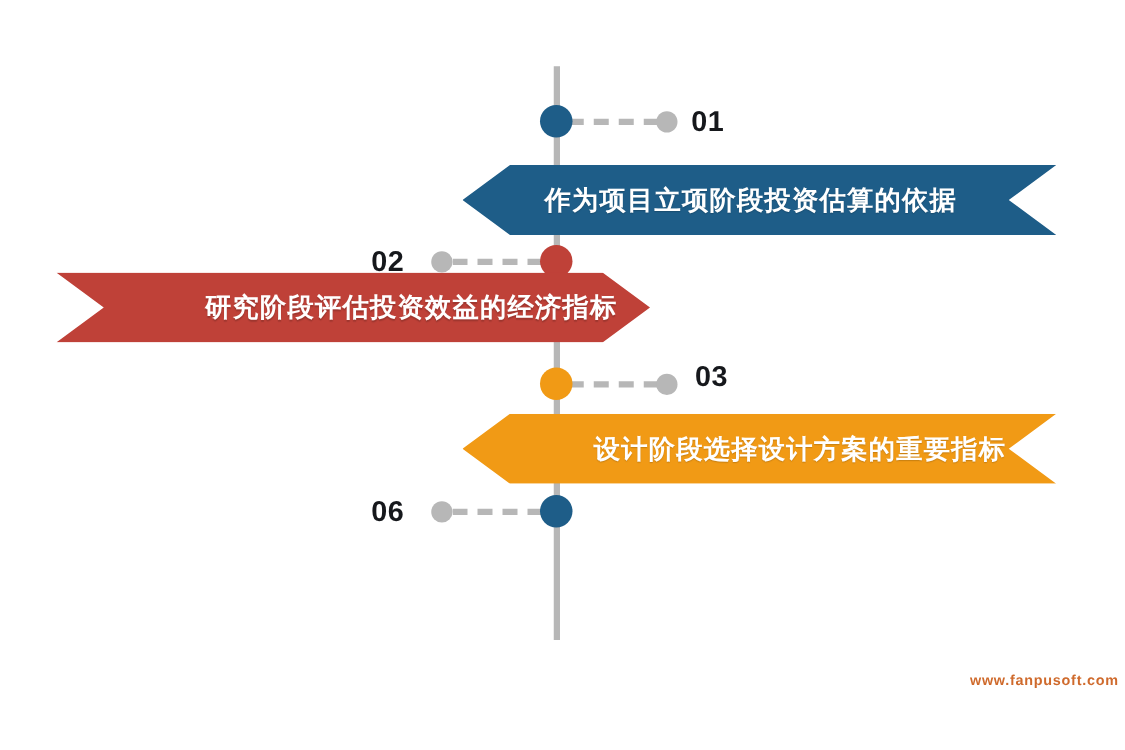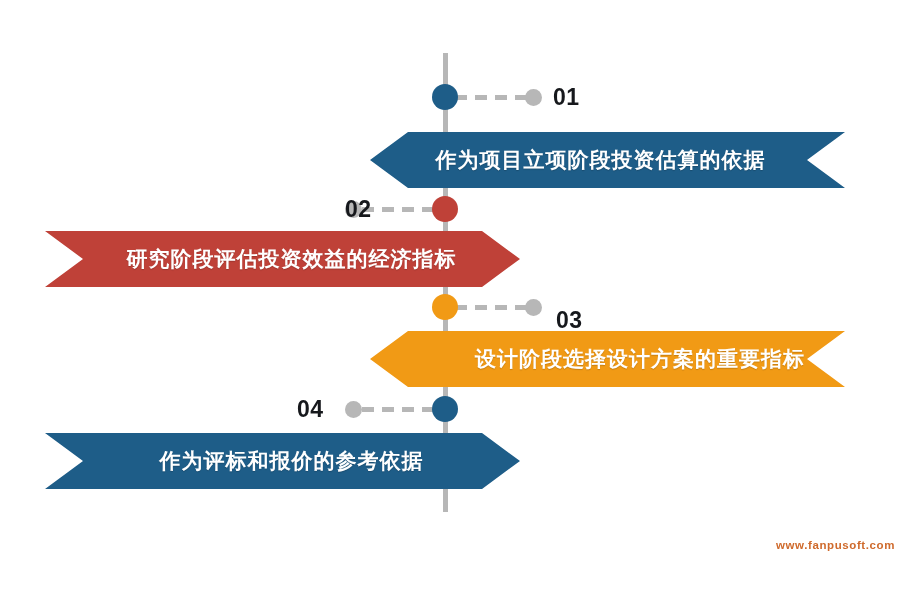--- a/index.html
+++ b/index.html
@@ -57,26 +57,26 @@
     background: #1e5d88;
     clip-path: polygon(0% 50%, 38px 0%, 100% 0%, calc(100% - 38px) 50%, 100% 100%, 38px 100%);
     justify-content: center;
     padding-left: 26px;
     padding-right: 40px;
   }
 
   
   .banner-2 {
     left: 45px;
-    top: 231px;
+    top: 218px;
     width: 475px;
     height: 56px;
     background: #bf4138;
     clip-path: polygon(0% 0%, 38px 50%, 0% 100%, calc(100% - 38px) 100%, 100% 50%, calc(100% - 38px) 0%);
-    justify-content: center;
+    justify-content: flex-end;
     padding-left: 44px;
     padding-right: 26px;
   }
 
   
   .banner-3 {
     left: 370px;
     top: 331px;
     width: 475px;
     height: 56px;
@@ -202,38 +202,35 @@
   <div class="node node-small" style="left:533px; top:97px;"></div>
   <div class="node node-big c-blue" style="left:445px; top:97px;"></div>
   <div class="num" style="left:553px; top:97px;">01</div>
   <div class="banner banner-1">
     <span class="banner-label">作为项目立项阶段投资估算的依据</span>
   </div>
 
   <div class="dash" style="left:362px; top:209px; width:72px;"></div>
   <div class="node node-small" style="left:353px; top:209px;"></div>
   <div class="node node-big c-red" style="left:445px; top:209px;"></div>
-  <div class="num" style="left:297px; top:209px;margin-left:48px;">02</div>
+  <div class="num" style="left:297px; top:209px;">02</div>
   <div class="banner banner-2">
     <span class="banner-label">研究阶段评估投资效益的经济指标</span>
   </div>
 
   <div class="dash" style="left:455px; top:307px; width:72px;"></div>
   <div class="node node-small" style="left:533px; top:307px;"></div>
   <div class="node node-big c-orange" style="left:445px; top:307px;"></div>
-  <div class="num" style="left:556px; top:320px;">03</div>
+  <div class="num" style="left:556px; top:301px;">03</div>
   <div class="banner banner-3">
     <span class="banner-label">设计阶段选择设计方案的重要指标</span>
   </div>
 
   <div class="dash" style="left:362px; top:409px; width:72px;"></div>
   <div class="node node-small" style="left:353px; top:409px;"></div>
   <div class="node node-big c-blue" style="left:445px; top:409px;"></div>
-  <div class="num" style="left:297px; top:409px;">04</div>
-  <div class="banner banner-4">
-    <span class="banner-label">作为评标和报价的参考依据</span>
-  </div>
+  <div class="num" style="left:297px; top:409px;">06</div>
 
   <div class="logo">
     <div class="logo-url">www.fanpusoft.com</div>
   </div>
 
 </div>
 
 </body></html>

